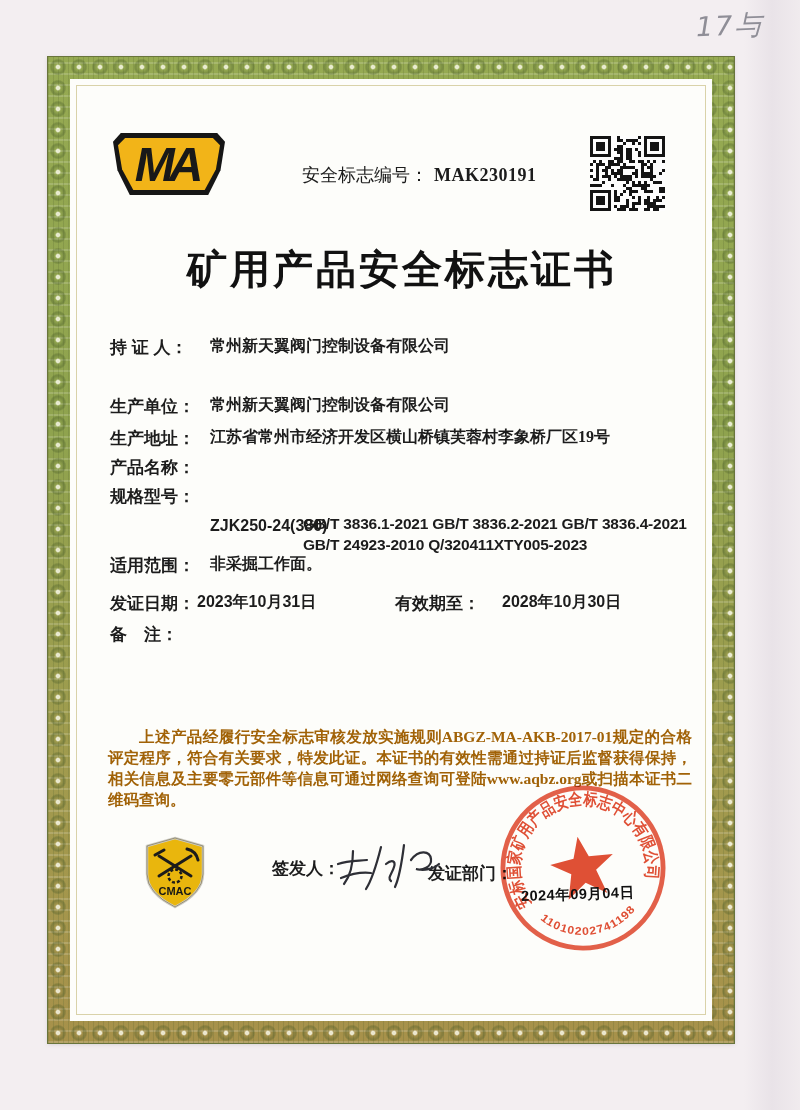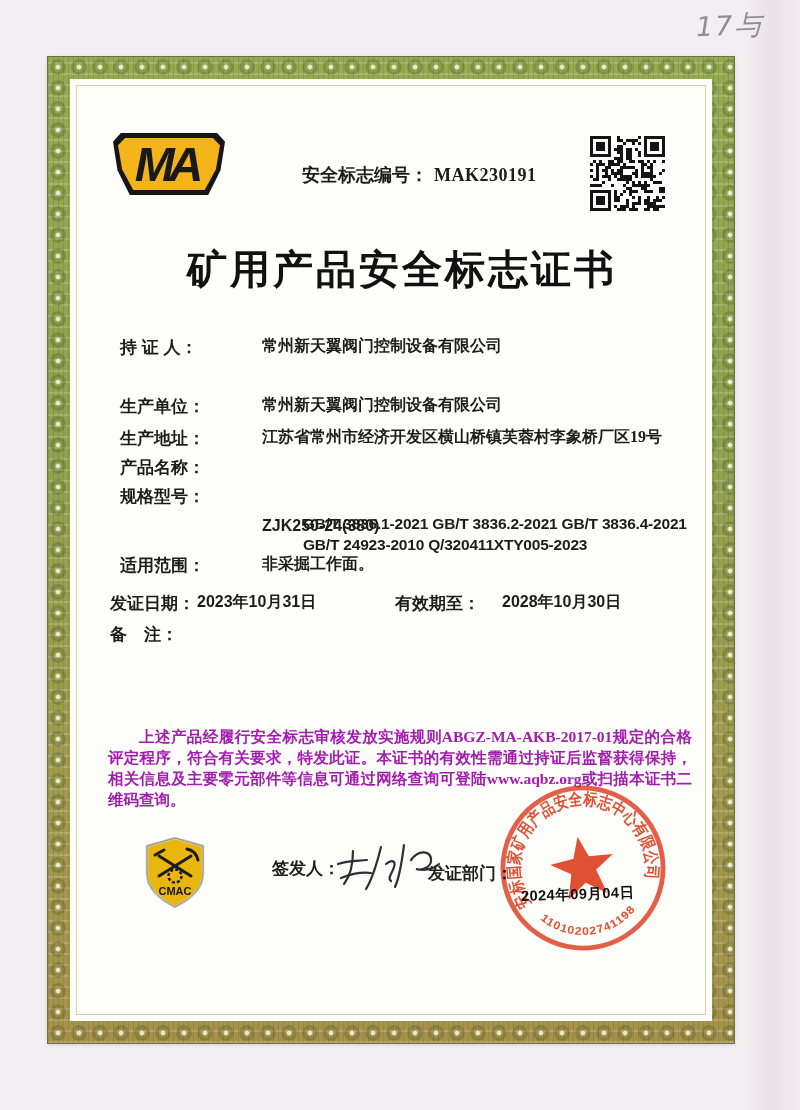--- a/index.html
+++ b/index.html
@@ -36,47 +36,47 @@
     background:#161616;
     clip-path:polygon(7% 0,93% 0,100% 14%,96% 60%,85% 100%,15% 100%,4% 60%,0 14%);}
   .ma-badge-inner{position:absolute;inset:5px;background:#f2b418;
     clip-path:polygon(7% 0,93% 0,100% 14%,96% 60%,85% 100%,15% 100%,4% 60%,0 14%);
     display:flex;align-items:center;justify-content:center;}
   .ma-badge-inner span{font-style:italic;font-weight:900;font-size:48px;letter-spacing:-6px;
     color:#191919;transform:translateX(-3px);font-family:"Liberation Sans",sans-serif;}
 
   .certno{position:absolute;left:302px;top:163px;z-index:2;font-size:18px;
     font-family:"Liberation Serif",serif;}
-  .certno .lbl{font-weight:700;margin-top:26px;}
+  .certno .lbl{font-weight:400;margin-top:26px;}
   .certno .val{font-weight:600;letter-spacing:.5px;padding-left:6px;}
 
   .qr{position:absolute;left:590px;top:136px;width:75px;height:75px;z-index:2;}
 
   .title{position:absolute;left:70px;top:242px;width:664px;text-align:center;z-index:2;
     font-family:"Liberation Serif",serif;font-weight:900;font-size:40px;
     letter-spacing:3px;color:#111;}
 
   
-  .row{position:absolute;left:120px;z-index:2;display:flex;align-items:flex-start;gap:42px;}
+  .row{position:absolute;left:110px;z-index:2;display:flex;align-items:flex-start;}
   .row .lbl{font-weight:700;font-size:17px;width:100px;flex:0 0 100px;white-space:nowrap;}
   .row .val{font-weight:700;font-size:16px;font-family:"Liberation Serif",serif;white-space:nowrap;}
   .r1{top:336px}.r2{top:366px}.r3{top:395px}.r4{top:427px}.r5{top:456px}.r6{top:485px}
   .r6 .val{font-family:"Liberation Sans",sans-serif;margin-top:32px;}
   .std-lbl{position:absolute;left:110px;top:522px;z-index:2;font-weight:700;font-size:17px;white-space:nowrap;}
   .std-val{position:absolute;left:303px;top:513px;width:392px;z-index:2;font-weight:700;font-size:15.5px;line-height:21px;letter-spacing:-.2px;}
   .r8{top:554px}
   .dates{position:absolute;left:110px;top:592px;z-index:2;font-size:17px;}
   .dates span{position:absolute;top:0;white-space:nowrap;font-weight:700;}
   .d-il{left:0}.d-iv{left:87px;font-size:16px}.d-vl{left:285px}.d-vv{left:392px;font-size:16px}
   .remark{position:absolute;left:110px;top:623px;z-index:2;font-weight:700;font-size:17px;}
 
   
   .statement{position:absolute;left:108px;top:726px;width:584px;z-index:1;
     font-family:"Liberation Serif",serif;font-weight:700;font-size:15.5px;
-    line-height:21px;text-align:justify;text-indent:2em;color:#a21caf;}
+    line-height:21px;text-align:justify;text-indent:2em;color:#a16207;}
 
   
   .cmac{position:absolute;left:142px;top:836px;width:66px;height:74px;z-index:2;}
   .signer-lbl{position:absolute;left:272px;top:857px;z-index:2;font-weight:700;font-size:17px;}
   .signature{position:absolute;left:332px;top:838px;width:110px;height:55px;z-index:3;}
   .dept-lbl{position:absolute;left:428px;top:862px;z-index:2;font-weight:700;font-size:17px;}
 
   .seal{position:absolute;left:495px;top:780px;width:176px;height:176px;z-index:2;
     mix-blend-mode:multiply;opacity:.95;}
   .seal-rot{transform:rotate(-10deg);transform-origin:100px 100px;}

